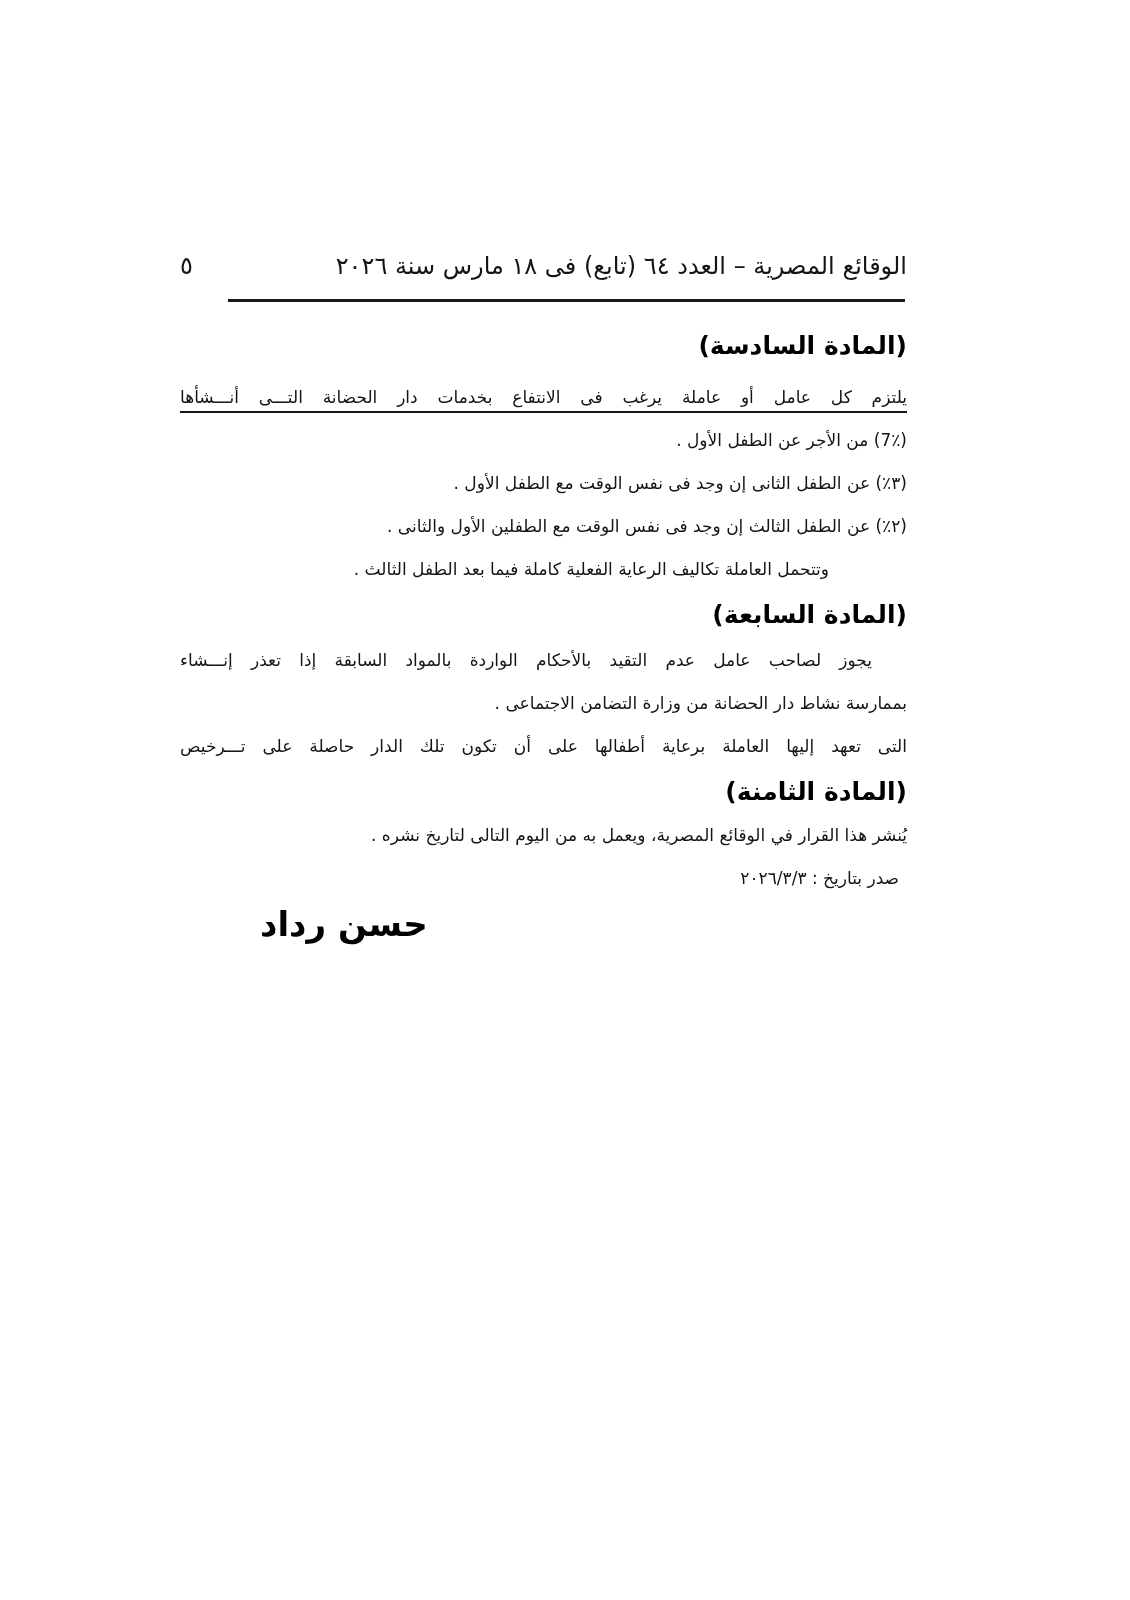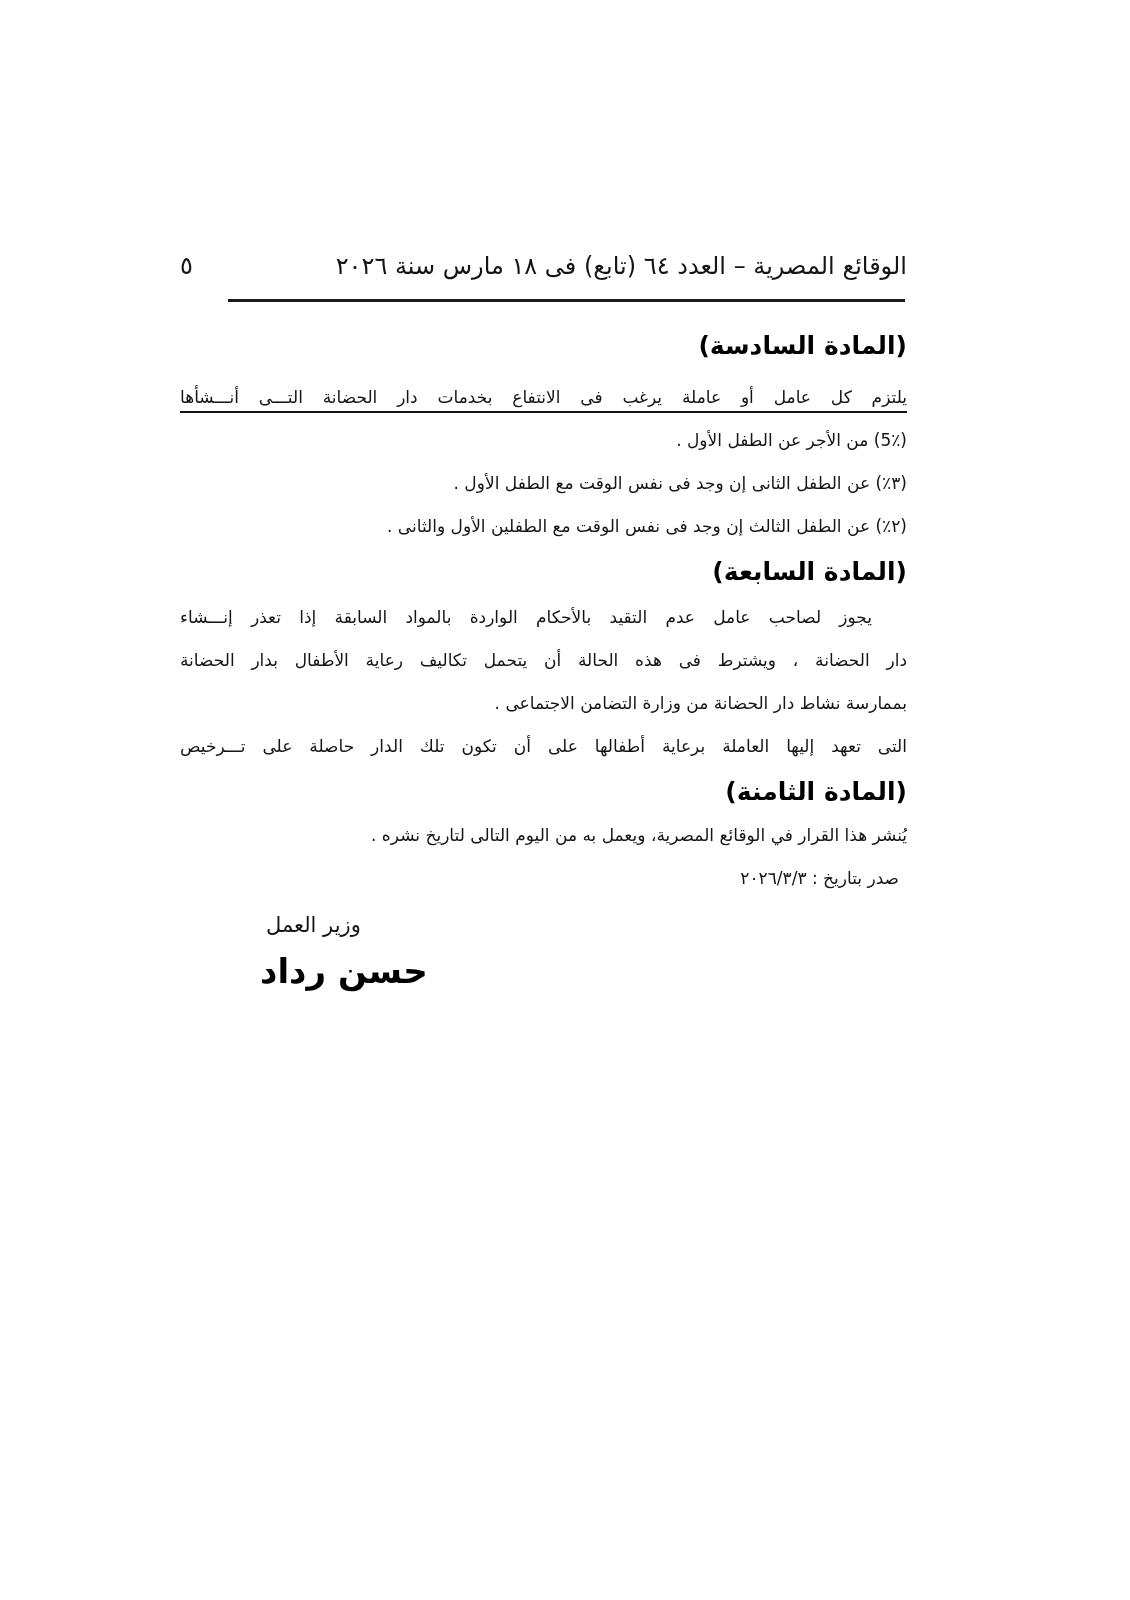--- a/index.html
+++ b/index.html
@@ -96,35 +96,34 @@
     <div class="header-row">
       <div>الوقائع المصرية – العدد ٦٤ (تابع) فى ١٨ مارس سنة ٢٠٢٦</div>
       <div class="page-number">٥</div>
     </div>
     <hr class="header-rule">
 
     <div class="article-title">(المادة السادسة)</div>
 
     <div class="bline first justify uline">يلتزم كل عامل أو عاملة يرغب فى الانتفاع بخدمات دار الحضانة التـــى أنـــشأها</div>
 
-    <div class="bline right">(5٪) من الأجر عن الطفل الأول .</div>
+    <div class="bline right">(7٪) من الأجر عن الطفل الأول .</div>
     <div class="bline right">(٣٪) عن الطفل الثانى إن وجد فى نفس الوقت مع الطفل الأول .</div>
     <div class="bline right">(٢٪) عن الطفل الثالث إن وجد فى نفس الوقت مع الطفلين الأول والثانى .</div>
 
+    <div class="bline right closing-indent">وتتحمل العاملة تكاليف الرعاية الفعلية كاملة فيما بعد الطفل الثالث .</div>
 
     <div class="article-title mid">(المادة السابعة)</div>
 
     <div class="bline first justify indent-first" style="margin-top:6px;">يجوز لصاحب عامل عدم التقيد بالأحكام الواردة بالمواد السابقة إذا تعذر إنـــشاء</div>
-    <div class="bline justify">دار الحضانة ، ويشترط فى هذه الحالة أن يتحمل تكاليف رعاية الأطفال بدار الحضانة</div>
     <div class="bline right">بممارسة نشاط دار الحضانة من وزارة التضامن الاجتماعى .</div>
     <div class="bline justify">التى تعهد إليها العاملة برعاية أطفالها على أن تكون تلك الدار حاصلة على تـــرخيص</div>
 
     <div class="article-title mid">(المادة الثامنة)</div>
 
     <div class="bline right a8">يُنشر هذا القرار في الوقائع المصرية، ويعمل به من اليوم التالى لتاريخ نشره .</div>
 
     <div class="bline right date-line">صدر بتاريخ : ٢٠٢٦/٣/٣</div>
 
-    <div class="minister">وزير العمل</div>
     <div class="signature">حسن رداد</div>
 
   </div>
 </div>
 
 </body></html>

